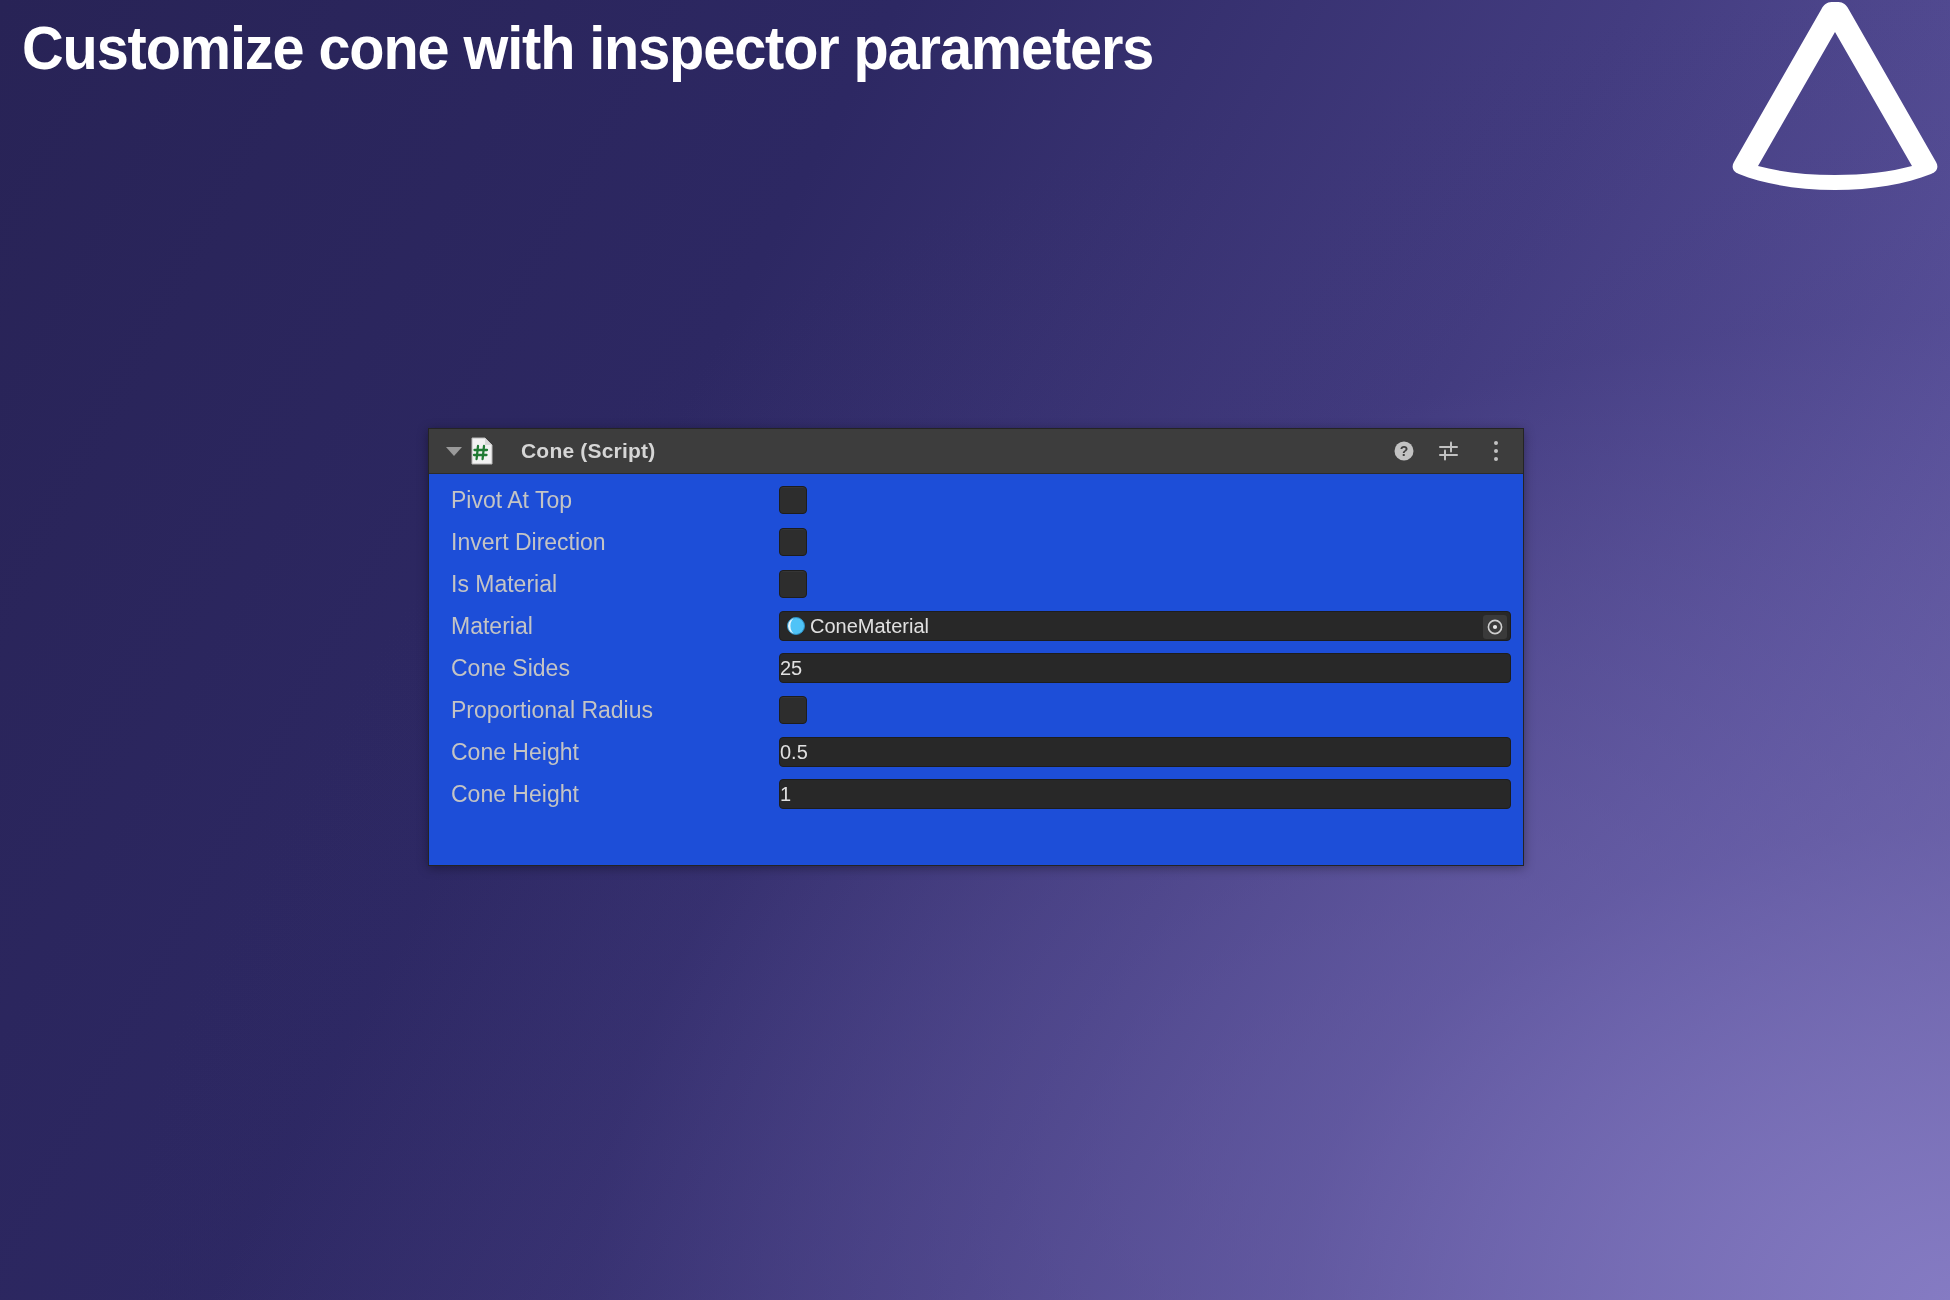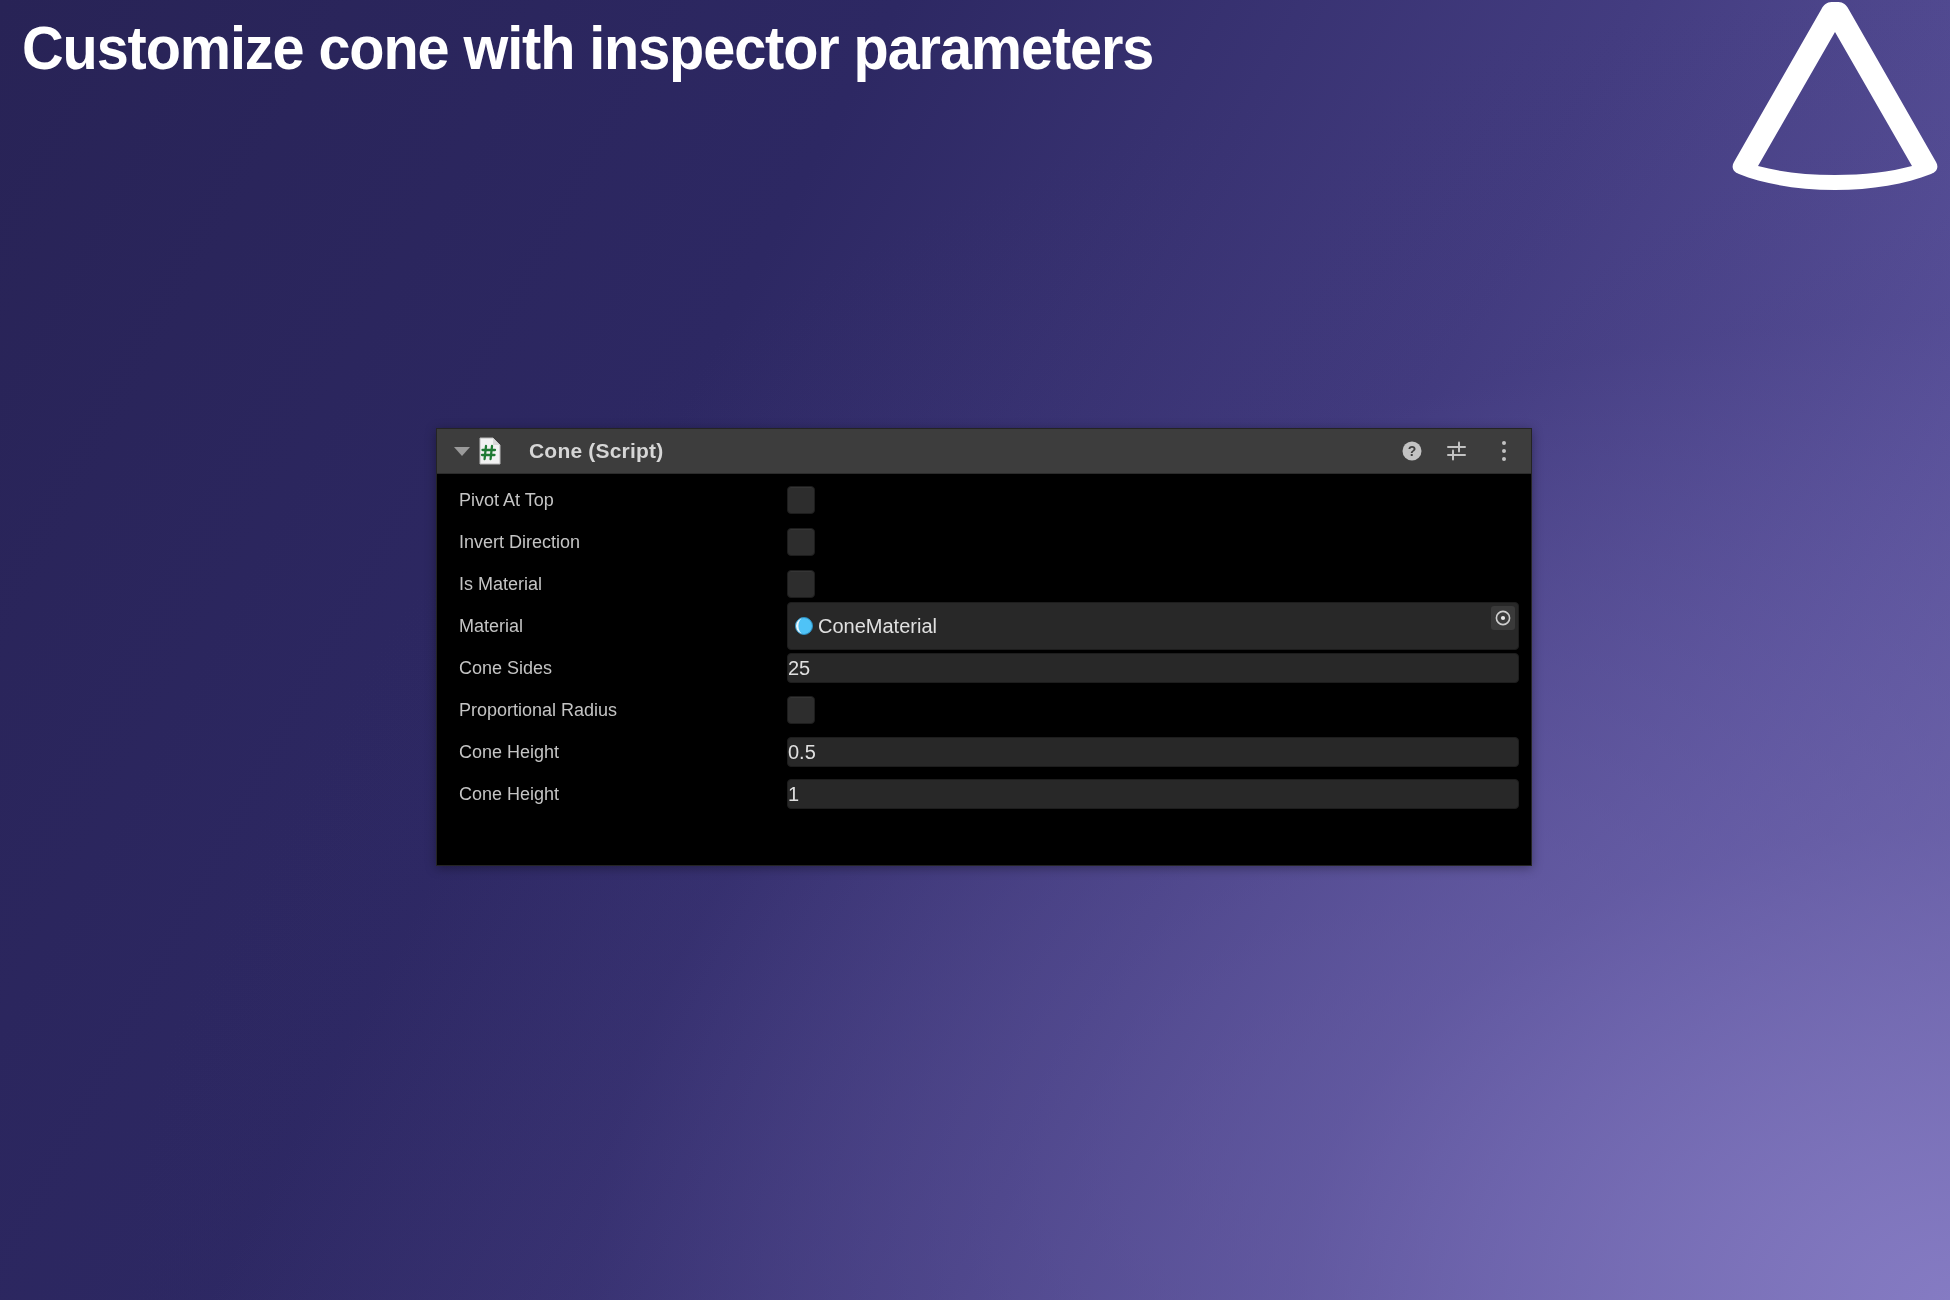--- a/index.html
+++ b/index.html
@@ -28,25 +28,24 @@
     transform:scaleX(0.93);
     transform-origin:left center;
   }
   
   #logo{
     position:absolute;right:-10px;top:-6px;width:250px;height:200px;
   }
   
   #panel{
     position:absolute;left:428px;top:428px;width:1096px;height:438px;
-    background:#000000;
+    background:#1d4ed8;
     border:1px solid #242424;
     box-sizing:border-box;
     box-shadow:0 2px 10px rgba(0,0,0,0.35);
-    margin-left:8px;
   }
   #panel-header{
     position:relative;height:44px;
     background:#3d3d3d;
     border-bottom:1px solid #2c2c2c;
     display:flex;align-items:center;
   }
   .foldout{
     width:26px;margin-left:12px;display:flex;align-items:center;justify-content:center;
   }
@@ -68,39 +67,39 @@
   .hicon{width:26px;height:26px;display:flex;align-items:center;justify-content:center;}
   .kebab{display:flex;flex-direction:column;gap:4px;align-items:center;}
   .kebab span{display:block;width:4px;height:4px;border-radius:50%;background:#c2c2c2;}
   
   #rows{padding-top:5px;}
   .row{
     height:42px;display:flex;align-items:center;
   }
   .row-label{
     width:350px;padding-left:22px;box-sizing:border-box;
-    color:#c4c4c4;font-size:18px;white-space:nowrap;
+    color:#c4c4c4;font-size:23px;white-space:nowrap;
   }
   .row-field{flex:1;padding-right:12px;display:flex;align-items:center;}
   .checkbox{
     width:26px;height:26px;background:#2d2d2d;border:1px solid #1d1d1d;border-radius:4px;
     box-shadow:inset 0 1px 0 rgba(255,255,255,0.04);
   }
   .dropdown{
     width:100%;height:30px;background:#585858;border:1px solid #303030;border-radius:4px;
     display:flex;align-items:center;padding:0 8px;box-sizing:border-box;
     color:#e3e3e3;font-size:20px;position:relative;
     background-image:linear-gradient(#606060,#535353);
   }
   .dropdown .arrow{
     position:absolute;right:10px;top:50%;margin-top:-3px;width:0;height:0;
     border-left:7px solid transparent;border-right:7px solid transparent;border-top:8px solid #d2d2d2;
   }
   .objfield{
-    width:100%;height:48px;background:#282828;border:1px solid #1d1d1d;border-radius:4px;
+    width:100%;height:30px;background:#282828;border:1px solid #1d1d1d;border-radius:4px;
     display:flex;align-items:center;padding:0 4px 0 6px;box-sizing:border-box;position:relative;
   }
   .objfield .objname{color:#e0e0e0;font-size:20px;margin-left:4px;}
   .mat-icon{width:20px;height:20px;flex:none;}
   .picker{
     position:absolute;right:3px;top:3px;width:24px;height:24px;
     background:#3a3a3a;border-radius:3px;display:flex;align-items:center;justify-content:center;
   }
   .numfield{
     width:100%;height:30px;background:#282828;border:1px solid #1d1d1d;border-radius:4px;

